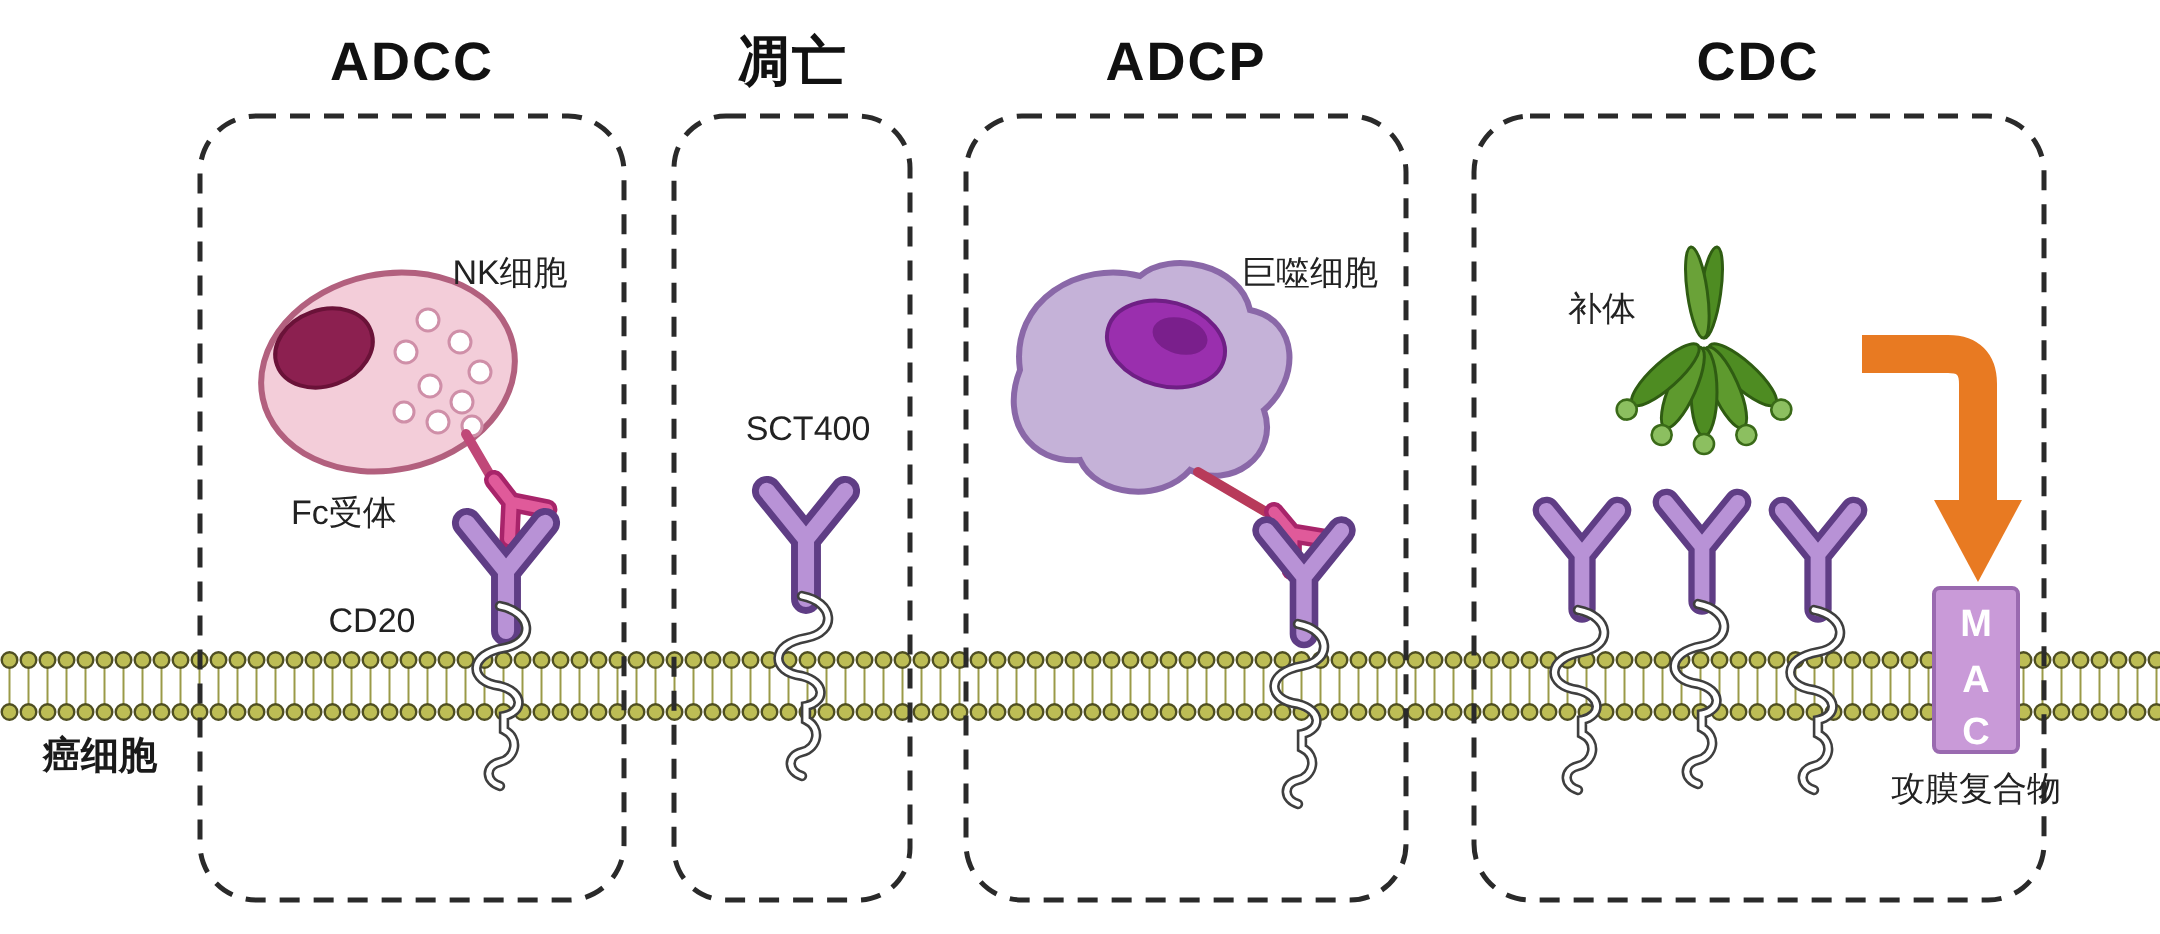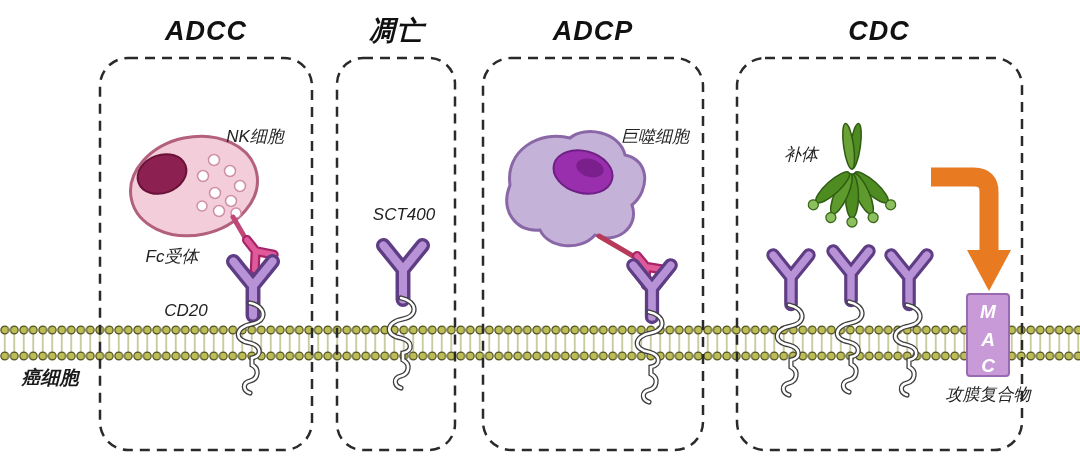--- a/index.html
+++ b/index.html
@@ -1,17 +1,17 @@
 <!DOCTYPE html>
 <html><head>
 <meta charset="utf-8">
 <style>
   html,body{margin:0;padding:0;background:#ffffff;}
   .stage{position:relative;width:1080px;height:467px;background:#ffffff;overflow:hidden;
-         font-family:"Liberation Sans", sans-serif;font-style:italic;}
+         font-family:"Liberation Sans", sans-serif;}
   svg text{font-family:"Liberation Sans", sans-serif;}
   .panel-title{font-size:27px;font-weight:700;fill:#111;letter-spacing:1px;}
   .lbl{font-size:17px;font-weight:500;fill:#222;}
   .lbl-strong{font-size:19px;font-weight:600;fill:#1a1a1a;}
   .mac-letter{font-size:19px;font-weight:700;fill:#ffffff;}
 </style>
 </head>
 <body>
 
 <div class="stage">

